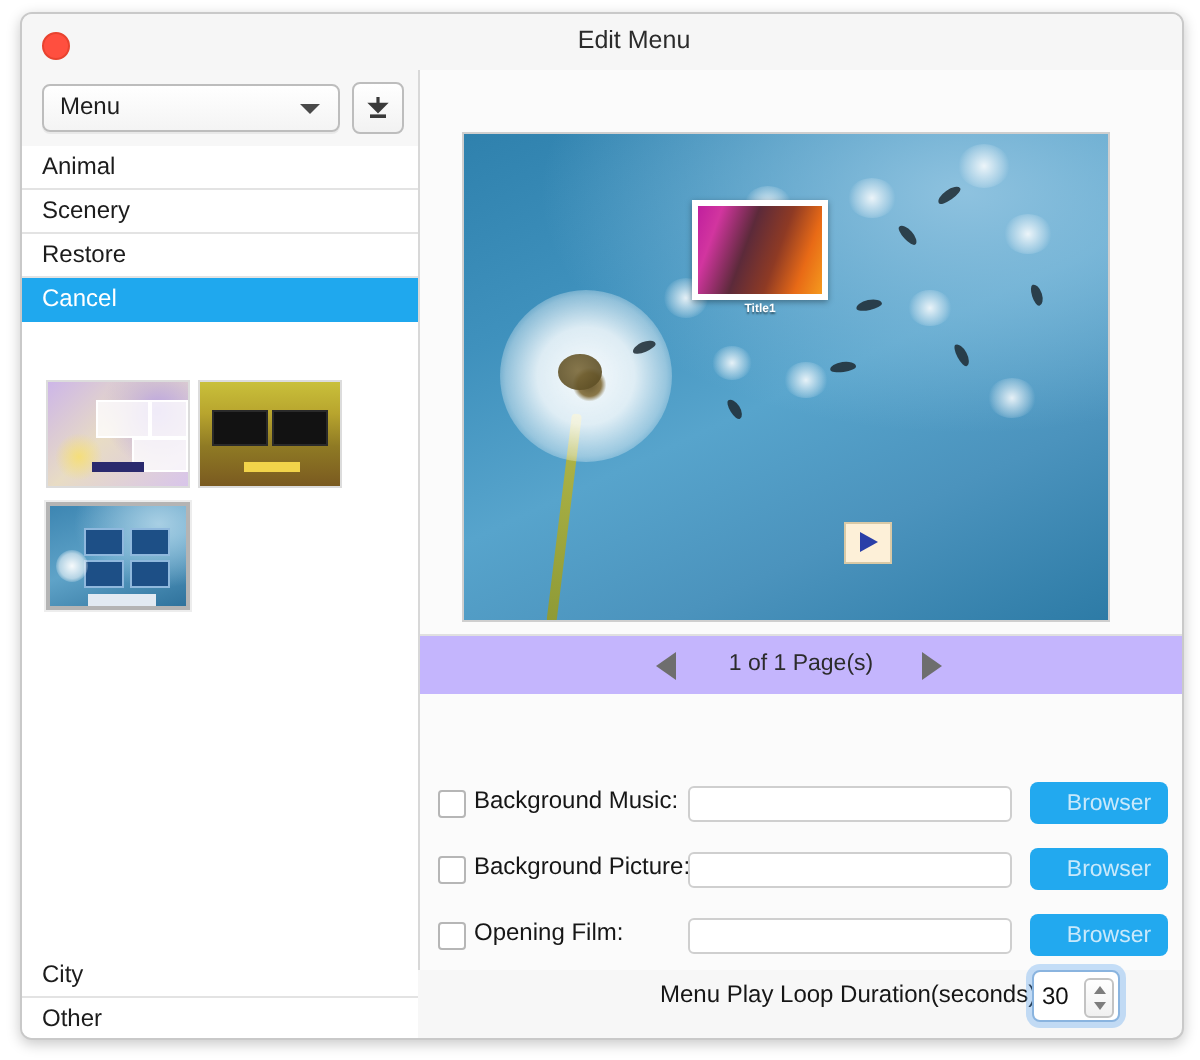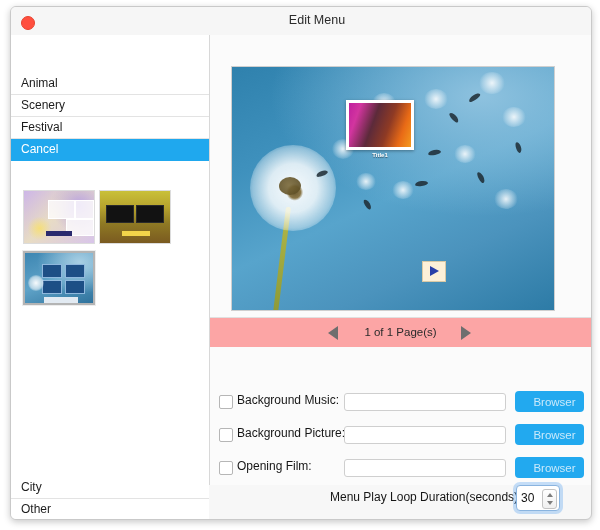--- a/index.html
+++ b/index.html
@@ -252,21 +252,21 @@
     border-left: 9px solid #2a3fa8;
   }
 
   
   #pager {
     position: absolute;
     left: 0; top: 282px;
     width: 381px; height: 30px;
     border-top: 1px solid #e0e0e0;
     border-bottom: 1px solid #e0e0e0;
-    background: #fca5a5;
+    background: #c4b5fd;
   }
   #pager-text {
     position: absolute;
     left: 0; top: 8px; width: 381px;
     text-align: center;
     font-size: 11.5px;
     color: #2b2b2b;
   }
   #prev-page {
     position: absolute;
@@ -415,25 +415,37 @@
 
 <div id="window">
 
   <div id="titlebar">
     <div id="close-btn"></div>
     <div id="window-title">Edit Menu</div>
   </div>
 
   <div id="left-panel">
 
+    <div id="toolbar-row">
+      <div id="menu-select">
+        <span id="menu-select-label">Menu</span>
+        <span id="menu-select-caret"></span>
+      </div>
+      <div id="download-btn">
+        <svg width="14" height="14" viewBox="0 0 14 14">
+          <path d="M7 1.5 L7 7.2 M7 8.6 L3.6 5.2 L10.4 5.2 Z" stroke="#3a3a3a" stroke-width="1.6" fill="#3a3a3a"></path>
+          <rect x="3" y="10.2" width="8" height="1.8" fill="#3a3a3a"></rect>
+        </svg>
+      </div>
+    </div>
 
     <div id="category-list">
       <div class="cat-item">Animal</div>
       <div class="cat-item">Scenery</div>
-      <div class="cat-item">Festival</div>
+      <div class="cat-item">Restore</div>
       <div class="cat-item selected">Cancel</div>
     </div>
 
     <div id="thumb-area">
 
       <div class="thumb" id="thumb1">
         <div class="inner" style="background:
              radial-gradient(circle at 22% 72%, #f5de7a 0%, rgba(245,222,122,0) 18%),
              radial-gradient(circle at 78% 28%, #b9a2e0 0%, rgba(185,162,224,0) 42%),
              linear-gradient(135deg, #cdb6e8 0%, #e8dcc4 45%, #d8c5ea 100%);"></div>

